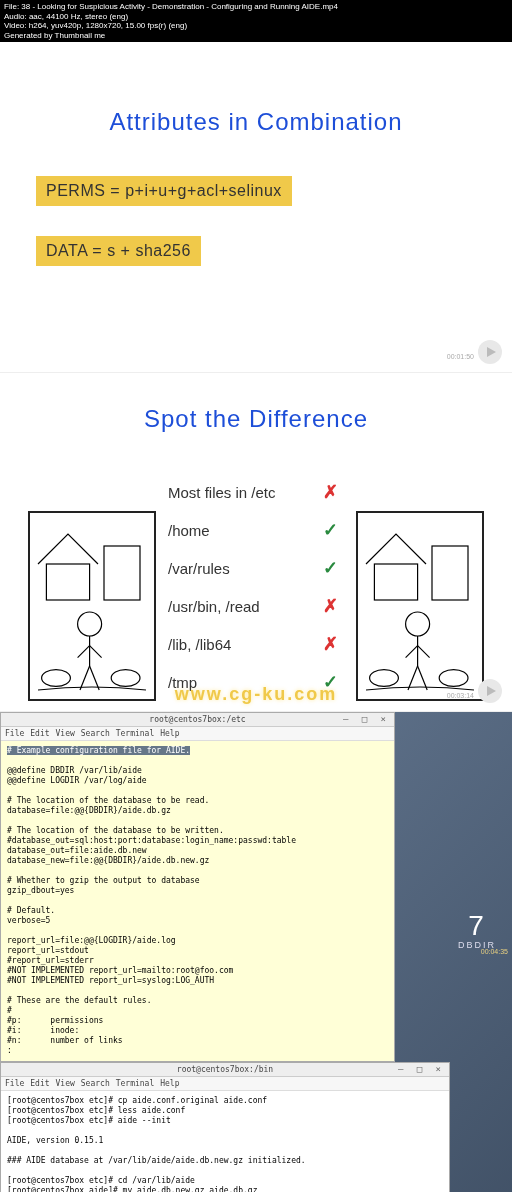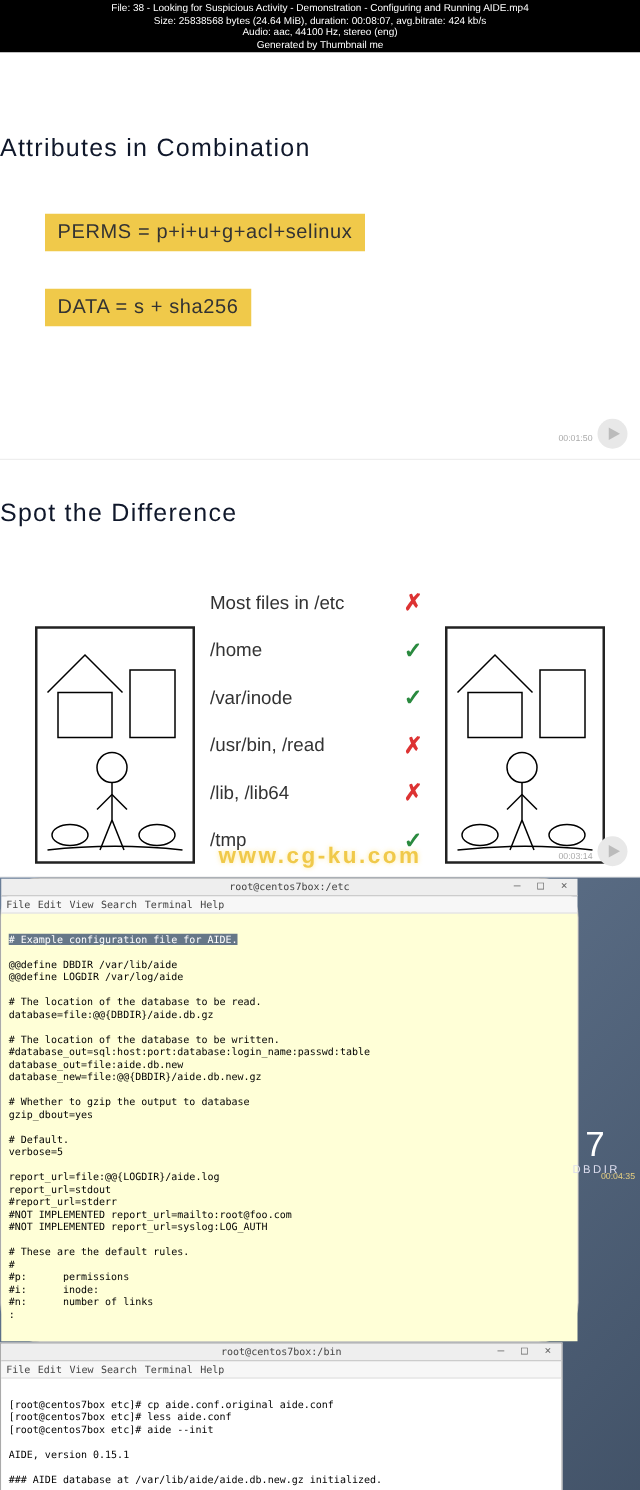--- a/index.html
+++ b/index.html
@@ -1,57 +1,57 @@
 <!DOCTYPE html>
 <html><head>
 <meta charset="utf-8">
 <style>
   * { margin:0; padding:0; box-sizing:border-box; }
   body { width:512px; background:#fff; font-family:Arial,Helvetica,sans-serif; }
   .meta { background:#000; color:#fff; font-size:8px; padding:2px 4px; line-height:1.2; }
-  .meta div { white-space:nowrap;text-align:center; }
+  .meta div { white-space:nowrap; }
   .slide { background:#fff; padding:20px 0 10px; position:relative; border-bottom:1px solid #eee; }
-  .slide-title { text-align:left; color:#0f172a; font-size:20px; font-weight:300; letter-spacing:1px; margin:12px 0 40px; }
+  .slide-title { text-align:center; color:#1d4ed8; font-size:24px; font-weight:300; letter-spacing:1px; margin:12px 0 40px; }
   .hl { background:#f0c94a; color:#333; font-weight:normal; display:inline-block; padding:6px 10px; font-size:16px; letter-spacing:0.5px; }
   .hl-row { margin:6px 0 6px 36px; }
   .play { position:absolute; right:10px; bottom:8px; width:24px; height:24px; border-radius:50%; background:#e8e8e8; display:flex; align-items:center; justify-content:center; }
   .play::after { content:""; border-left:9px solid #bbb; border-top:5px solid transparent; border-bottom:5px solid transparent; margin-left:2px; }
   .ts { position:absolute; right:38px; bottom:12px; font-size:7px; color:#aaa; }
   .spot-wrap { display:flex; align-items:flex-end; justify-content:space-between; padding:0 28px; gap:8px; }
   .frame { width:128px; height:190px; border:2px solid #222; padding:2px; display:flex; align-items:center; justify-content:center; background:#fff; }
   .frame svg { width:100%; height:100%; }
   .list { flex:1; padding:0 4px; }
   .row { display:flex; justify-content:space-between; align-items:center; color:#333; font-size:15px; padding:8px 0; }
   .mark { font-size:18px; font-weight:bold; margin-right:6px; }
   .bad { color:#d33; }
   .good { color:#2a8a3f; }
   .watermark { position:absolute; bottom:6px; left:50%; transform:translateX(-50%); color:#f0c94a; font-weight:bold; letter-spacing:2px; font-size:18px; text-shadow:0 0 4px rgba(255,200,0,.4);text-align:center; }
   .desktop { background:linear-gradient(135deg,#6b7f99 0%, #3e4e63 100%); padding:0; position:relative; }
   .termwin { background:#fff; border:1px solid #aaa; margin:0; font-family:"DejaVu Sans Mono",monospace; font-size:8px; }
   .term-titlebar { background:#eee; border-bottom:1px solid #ccc; text-align:center; font-size:8px; color:#444; position:relative; padding:2px 0; }
   .winbtns { position:absolute; right:4px; top:1px; font-size:9px; color:#666; letter-spacing:4px; }
   .term-menu { background:#f7f7f7; font-size:8px; color:#444; padding:2px 4px; border-bottom:1px solid #ddd; }
   .term-menu span { margin-right:6px;margin-top:20px; }
-  .term-body { background:#ffffd7; color:#000; padding:16px 6px; white-space:pre; line-height:1.25; min-height:200px; overflow:hidden; }
+  .term-body { background:#ffffd7; color:#000; padding:5px 6px; white-space:pre; line-height:1.25; min-height:200px; overflow:hidden; }
   .term-body.white { background:#fff; min-height:200px; }
   .sel { background:#678; color:#fff; }
   .ts2 { position:absolute; right:4px; font-size:7px; color:#e8d080; }
   .t1pos { top:236px; }
   .centos { position:absolute; right:16px; color:#dde; font-size:9px; text-align:center; letter-spacing:2px; }
   .centos .big { font-size:28px; font-weight:200; color:#fff; line-height:1; }
   .c1 { top:200px; }
   .gap { height:34px; }
 </style>
 </head>
 <body>
 
 <div class="meta">
   <div>File: 38 - Looking for Suspicious Activity - Demonstration - Configuring and Running AIDE.mp4</div>
-  <div>Size: 25838568 bytes (24.64 MiB), duration: 00:08:07, avg.bitrate: 424 kb/s</div>
   <div>Audio: aac, 44100 Hz, stereo (eng)</div>
+  <div>Video: h264, yuv420p, 1280x720, 15.00 fps(r) (eng)</div>
   <div>Generated by Thumbnail me</div>
 </div>
 
 <div class="slide">
   <div class="gap"></div>
   <div class="slide-title">Attributes in Combination</div>
   <div class="hl-row"><span class="hl">PERMS = p+i+u+g+acl+selinux</span></div>
   <div style="height:18px"></div>
   <div class="hl-row"><span class="hl">DATA = s + sha256</span></div>
   <div style="height:90px"></div>
@@ -82,21 +82,21 @@
     <div class="list" id="dirlist">
         <div class="row">
           <span>Most files in /etc</span>
           <span class="mark bad">✗</span>
         </div>
         <div class="row">
           <span>/home</span>
           <span class="mark good">✓</span>
         </div>
         <div class="row">
-          <span>/var/inode</span>
+          <span>/var/rules</span>
           <span class="mark good">✓</span>
         </div>
         <div class="row">
           <span>/usr/bin, /read</span>
           <span class="mark bad">✗</span>
         </div>
         <div class="row">
           <span>/lib, /lib64</span>
           <span class="mark bad">✗</span>
         </div>
@@ -122,21 +122,21 @@
       </svg>
     </div>
   </div>
   <span class="ts">00:03:14</span>
   <div class="play"></div>
   <div class="watermark">www.cg-ku.com</div>
 </div>
 
 <div class="desktop">
 
-  <div class="termwin" style="width:463px;border-radius:32px;">
+  <div class="termwin" style="width:395px;">
     <div class="term-titlebar">
       <span>root@centos7box:/etc</span>
       <span class="winbtns">–  □  ×</span>
     </div>
     <div class="term-menu" id="menu1"><span>File</span><span>Edit</span><span>View</span><span>Search</span><span>Terminal</span><span>Help</span></div>
     <div class="term-body"><span class="sel"># Example configuration file for AIDE.</span><span>
 
 @@define DBDIR /var/lib/aide
 @@define LOGDIR /var/log/aide
 

